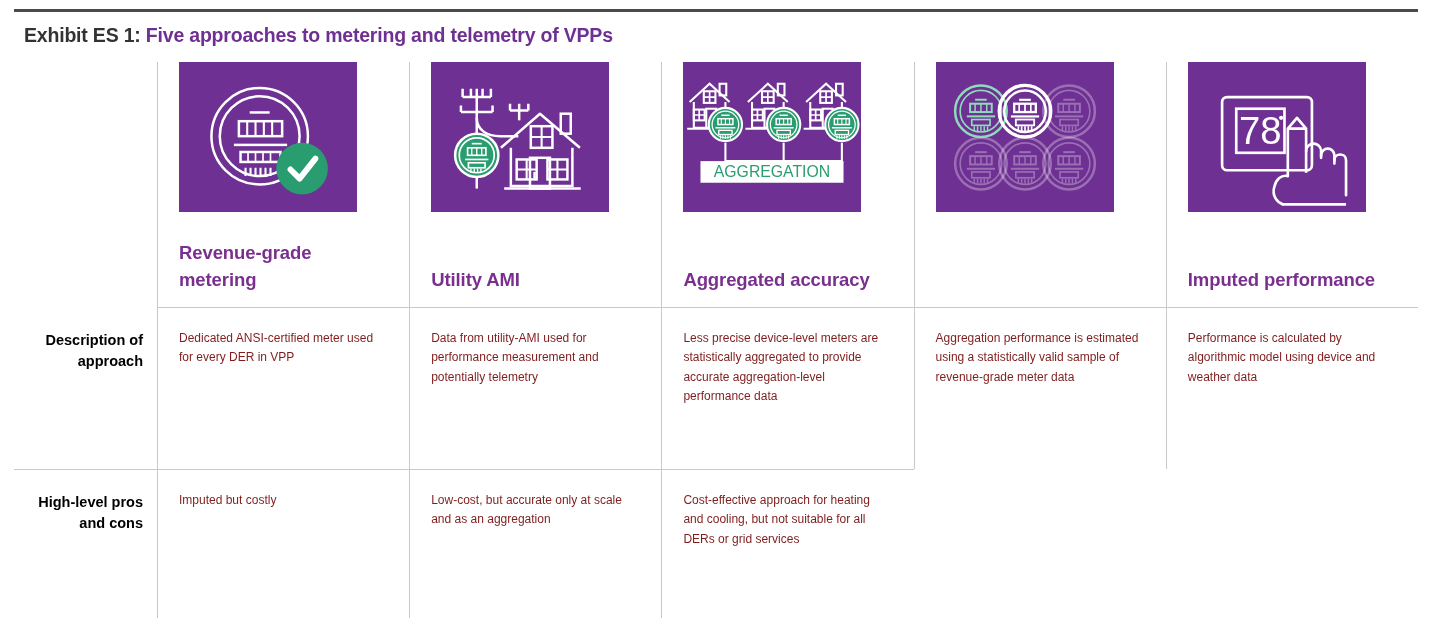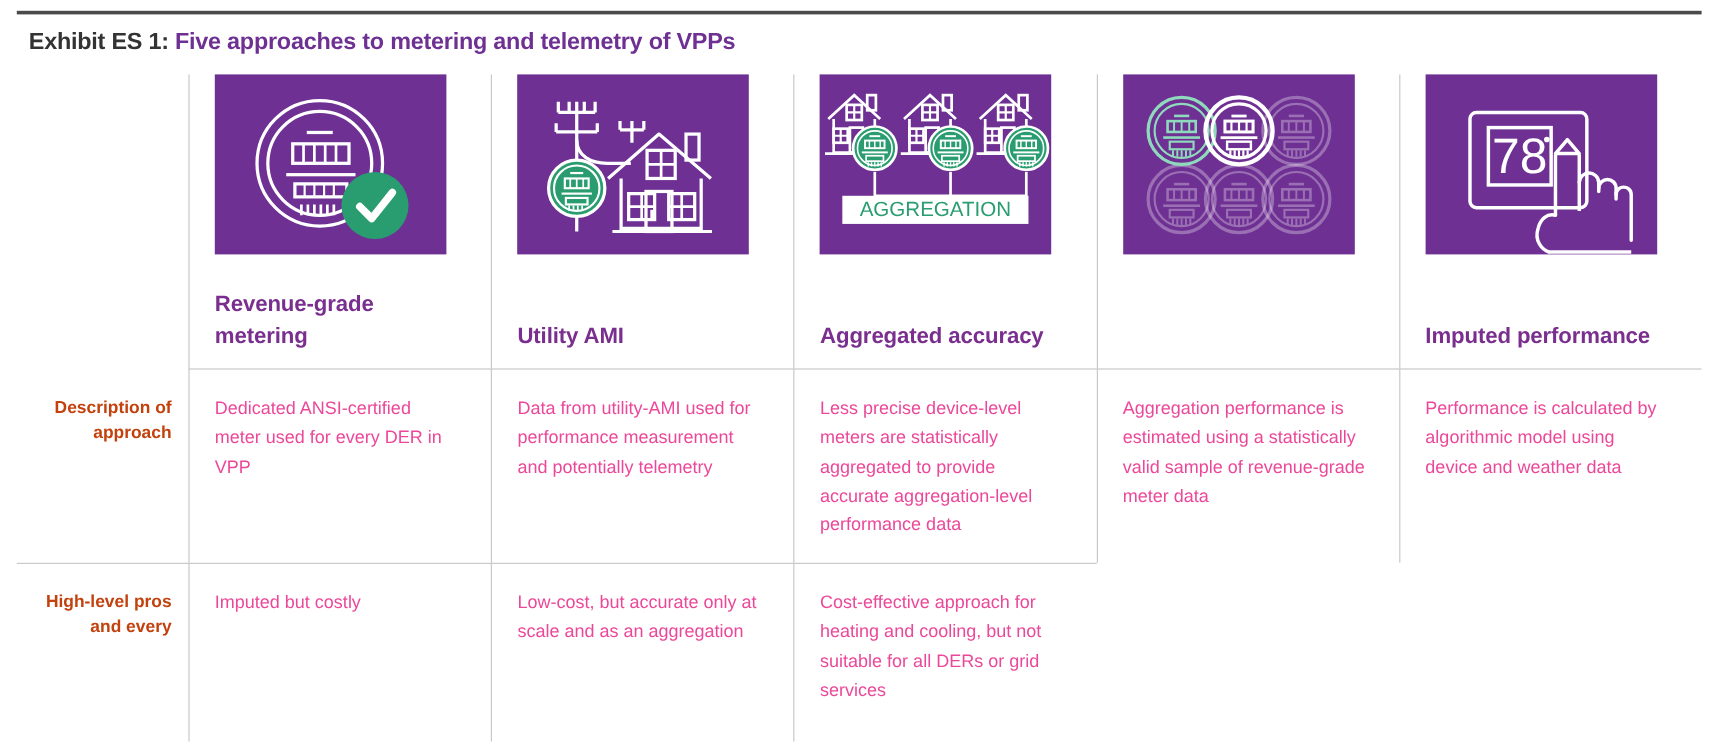--- a/index.html
+++ b/index.html
@@ -50,44 +50,44 @@
     height: 1px; background: #c9c9c9;
   }
 
   
   .tilewrap {
     display: flex; flex-direction: column;
     justify-content: flex-start; height: 100%;
     padding: 0 18px 0 22px;
   }
   .tile {
-    width: 193px; height: 150px;
+    width: 178px; height: 150px;
     background: #6E3092;
     overflow: hidden; position: relative;
     flex: 0 0 auto;
   }
   .tile svg { display: block; width: 100%; height: 100%; }
 
   .colhead {
     margin-top: auto;
     color: #7A2F8F; font-weight: bold; font-size: 18.5px;
     line-height: 1.42; padding-bottom: 14px;
     letter-spacing: -0.1px;
   }
 
   
   .rowlabel {
     display: flex; align-items: flex-start; justify-content: flex-end;
     text-align: right; padding: 23px 14px 0 0;
-    font-weight: bold; font-size: 14.5px; color: #c2410c;
+    font-weight: bold; font-size: 14.5px; color: #000000;
     line-height: 1.45;
   }
   .body {
     padding: 22px 26px 0 22px;
-    font-size: 15px; color: #ec4899; line-height: 1.62;
+    font-size: 12px; color: #7f1d1d; line-height: 1.62;
   }
 </style>
 </head>
 <body>
 
 <div class="page">
 
   <div class="top-rule"></div>
 
   <div class="exhibit-title">
@@ -338,21 +338,21 @@
       <div class="body">Less precise device-level meters are statistically aggregated to provide accurate aggregation-level performance data</div>
     </div>
     <div class="cell colsep hrule-top">
       <div class="body">Aggregation performance is estimated using a statistically valid sample of revenue-grade meter data</div>
     </div>
     <div class="cell colsep hrule-top">
       <div class="body">Performance is calculated by algorithmic model using device and weather data</div>
     </div>
 
     <div class="cell rowlabel hrule-full">
-      <span>High-level pros and every</span>
+      <span>High-level pros and cons</span>
     </div>
     <div class="cell colsep hrule-full">
       <div class="body">Imputed but costly</div>
     </div>
     <div class="cell colsep hrule-full">
       <div class="body">Low-cost, but accurate only at scale and as an aggregation</div>
     </div>
     <div class="cell colsep hrule-full">
       <div class="body">Cost-effective approach for heating and cooling, but not suitable for all DERs or grid services</div>
     </div>

